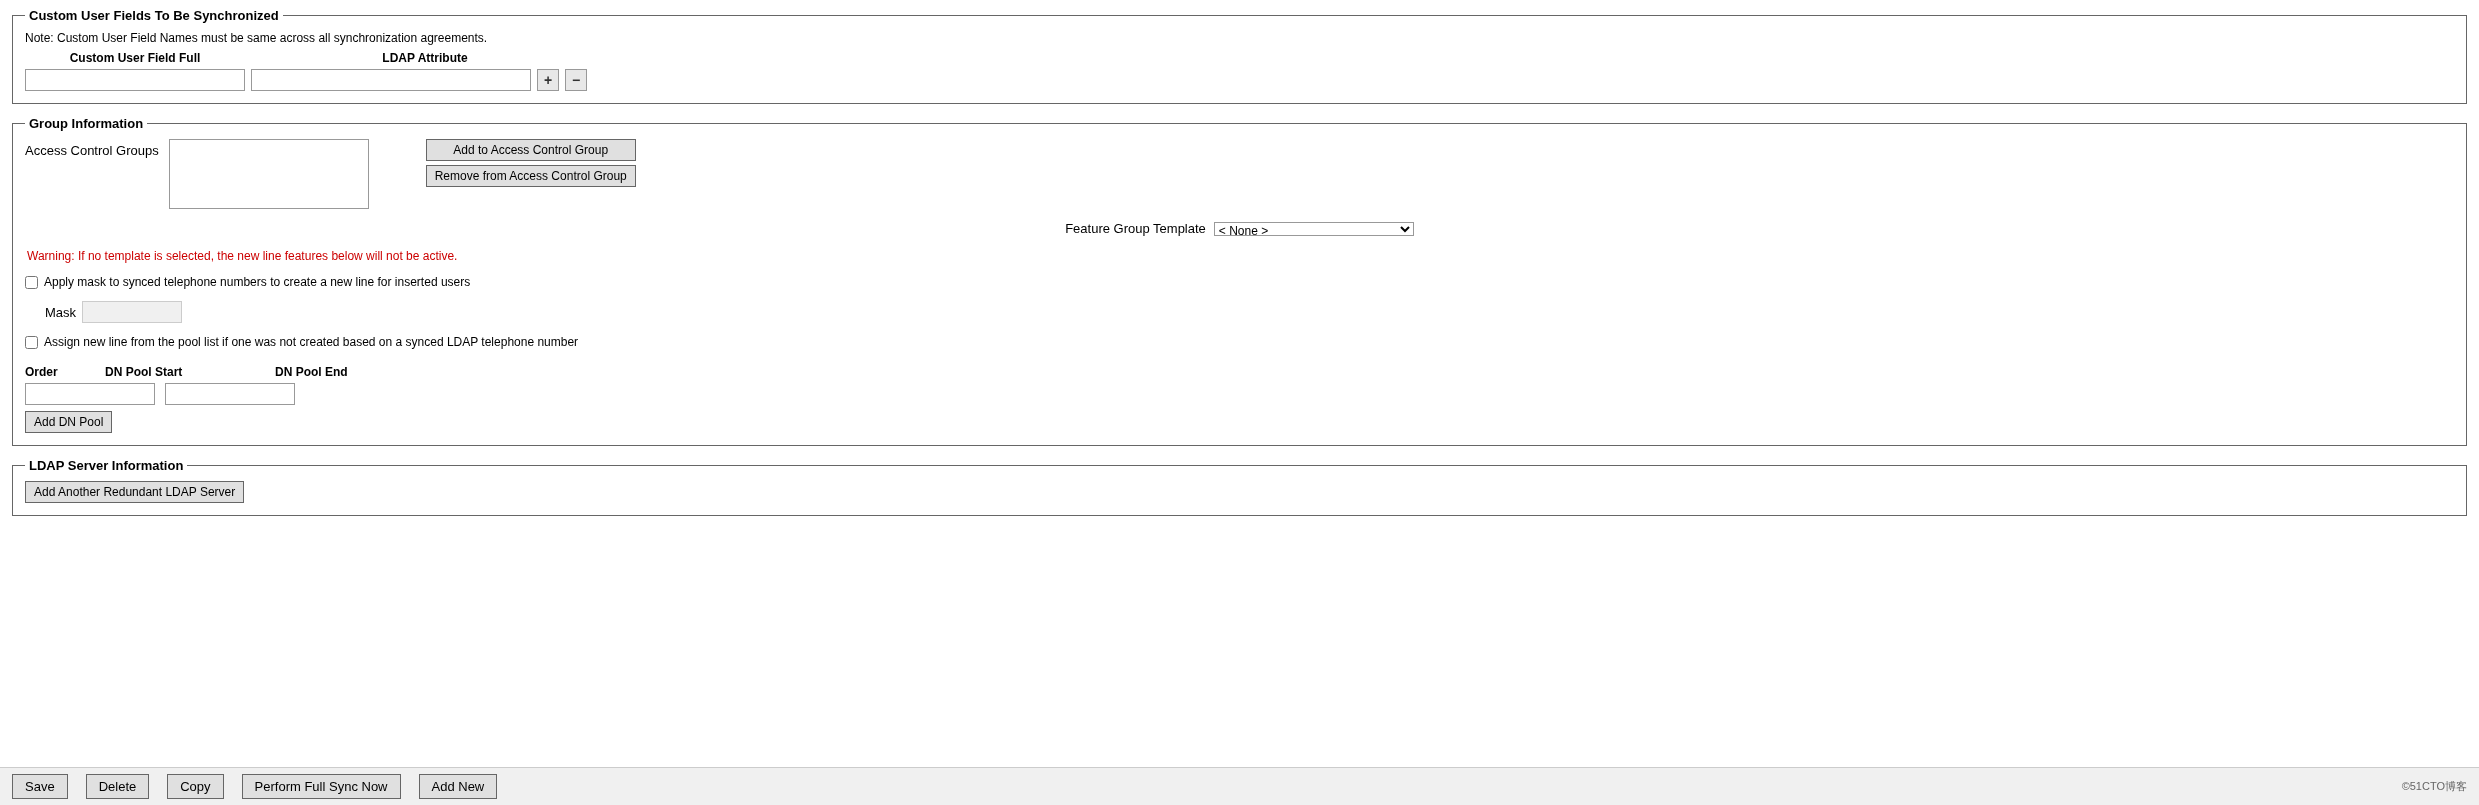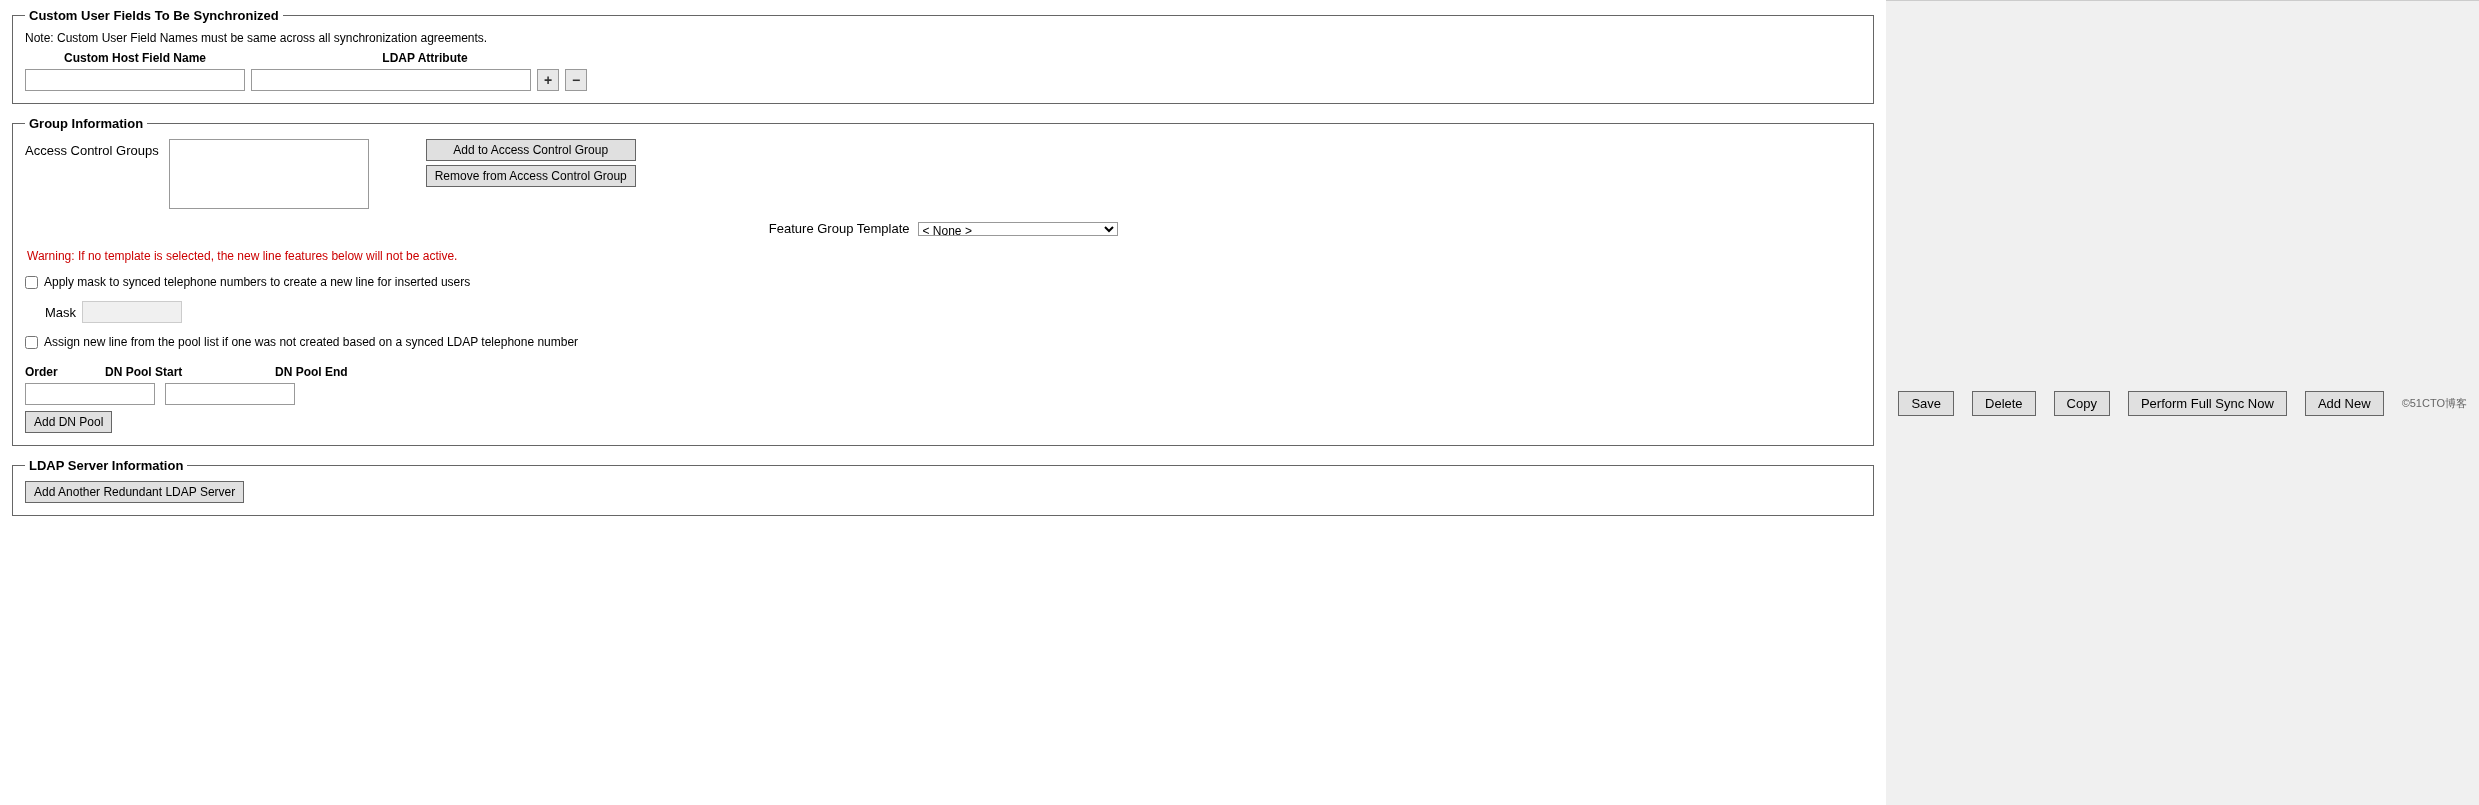--- a/index.html
+++ b/index.html
@@ -6,21 +6,21 @@
     body {
       font-family: Arial, sans-serif;
       font-size: 13px;
       background: #f0f0f0;
       color: #000;
     }
     .page-wrapper {
       background: #fff;
       min-height: 805px;
       display: flex;
-      flex-direction: row;
+      flex-direction: column;
     }
     .main-content {
       flex: 1;
       padding: 8px 12px;
     }
     fieldset {
       border: 1px solid #666;
       padding: 8px 12px 12px 12px;
       margin-bottom: 12px;
     }
@@ -258,21 +258,21 @@
 </head>
 <body>
 
 <div class="page-wrapper">
   <div class="main-content">
 
     <fieldset>
       <legend>Custom User Fields To Be Synchronized</legend>
       <p class="note-text">Note: Custom User Field Names must be same across all synchronization agreements.</p>
       <div class="custom-fields-header">
-        <span class="col1">Custom Host Field Name</span>
+        <span class="col1">Custom User Field Full</span>
         <span class="col2">LDAP Attribute</span>
       </div>
       <div class="custom-fields-row">
         <input type="text" class="field-name-input" style="">
         <input type="text" class="ldap-attr-input" style="">
         <button class="icon-btn">+</button>
         <button class="icon-btn">−</button>
       </div>
     </fieldset>
 

